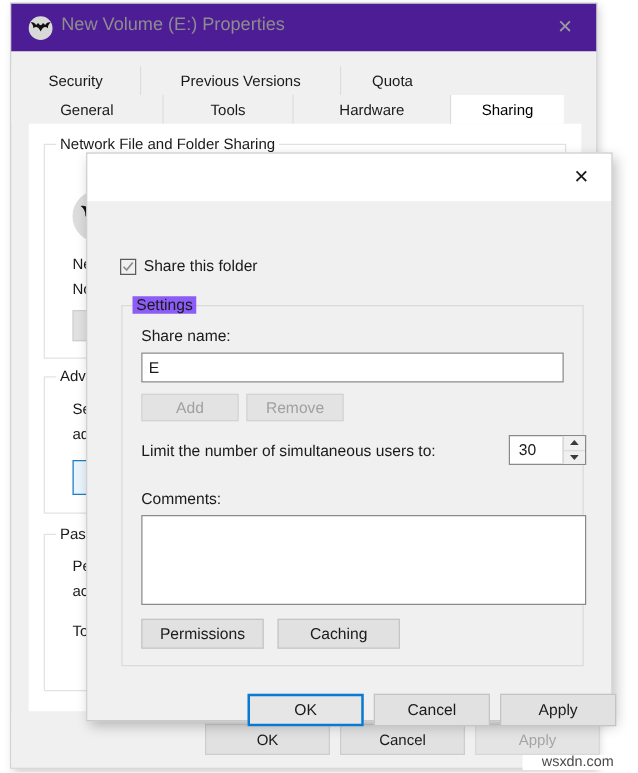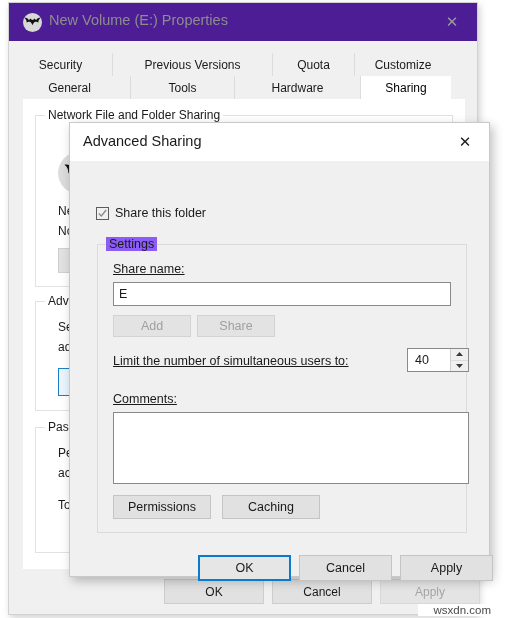--- a/index.html
+++ b/index.html
@@ -281,21 +281,20 @@
     padding: 0 3px;
     font-size: 12.5px;
     color: #1a1a1a;
   }
 
   .fld-label {
     position: absolute;
     font-size: 12.5px;
     color: #1a1a1a;
     white-space: nowrap;
-    text-decoration: underline;
   }
 
   .txtinput {
     position: absolute;
     background: #ffffff;
     border: 1px solid #8a8a8a;
     box-sizing: border-box;
     font-size: 12.5px;
     color: #1a1a1a;
     padding: 2px 5px;
@@ -400,21 +399,20 @@
       </div>
       <div class="props-title-text">New Volume (E:) Properties</div>
       <div class="props-close">✕</div>
     </div>
 
     <div class="tabstrip">
       <div class="tabrow row1">
         <div class="tab" style="width:104px">Security</div>
         <div class="tab" style="width:160px">Previous Versions</div>
         <div class="tab" style="width:82px">Quota</div>
-        <div class="tab" style="width:96px">Customize</div>
       </div>
       <div class="tabrow row2">
         <div class="tab" style="width:122px">General</div>
         <div class="tab" style="width:104px">Tools</div>
         <div class="tab" style="width:126px">Hardware</div>
         <div class="tab active" style="width:90px">Sharing</div>
       </div>
     </div>
 
     <div class="tabcontent">
@@ -451,21 +449,20 @@
       <div class="bbtn" style="left:155px;">OK</div>
       <div class="bbtn" style="left:263px;">Cancel</div>
       <div class="bbtn disabled" style="left:371px;">Apply</div>
     </div>
 
   </div>
 
   <div class="adv-dialog">
 
     <div class="adv-titlebar">
-      <div class="adv-title-text">Advanced Sharing</div>
       <div class="adv-close">✕</div>
     </div>
 
     <div class="adv-body">
 
       <div class="chk-row">
         <div class="chkbox">
           <svg width="9" height="9" viewBox="0 0 9 9">
             <path d="M0.8 4.4 L3.3 7.0 L8.2 1.0" stroke="#8d8d8d" stroke-width="1.4" fill="none"></path>
           </svg>
@@ -473,25 +470,25 @@
         <div class="chk-label">Share this folder</div>
       </div>
 
       <div class="settings-group">
         <div class="glabel">Settings</div>
 
         <div class="fld-label" style="left:15px; top:17px;">Share name:</div>
         <div class="txtinput" style="left:15px; top:37px; width:338px; height:24px;" placeholder="">E</div>
 
         <div class="dbtn disabled" style="left:15px; top:70px; width:78px; height:22px;">Add</div>
-        <div class="dbtn disabled" style="left:99px; top:70px; width:78px; height:22px;">Share</div>
+        <div class="dbtn disabled" style="left:99px; top:70px; width:78px; height:22px;">Remove</div>
 
         <div class="fld-label" style="left:15px; top:109px;">Limit the number of simultaneous users to:</div>
         <div class="spinner" style="left:309px; top:103px; width:62px; height:24px;">
-          <div class="spin-val">40</div>
+          <div class="spin-val">30</div>
           <div class="spin-btns">
             <div class="spin-up">
               <svg width="7" height="4" viewBox="0 0 7 4">
                   <path d="M3.5 0 L7 4 L0 4 Z" fill="#3b3b3b"></path>
                 </svg>
             </div>
             <div class="spin-dn">
               <svg width="7" height="4" viewBox="0 0 7 4">
                   <path d="M3.5 4 L0 0 L7 0 Z" fill="#3b3b3b"></path>
                 </svg>

